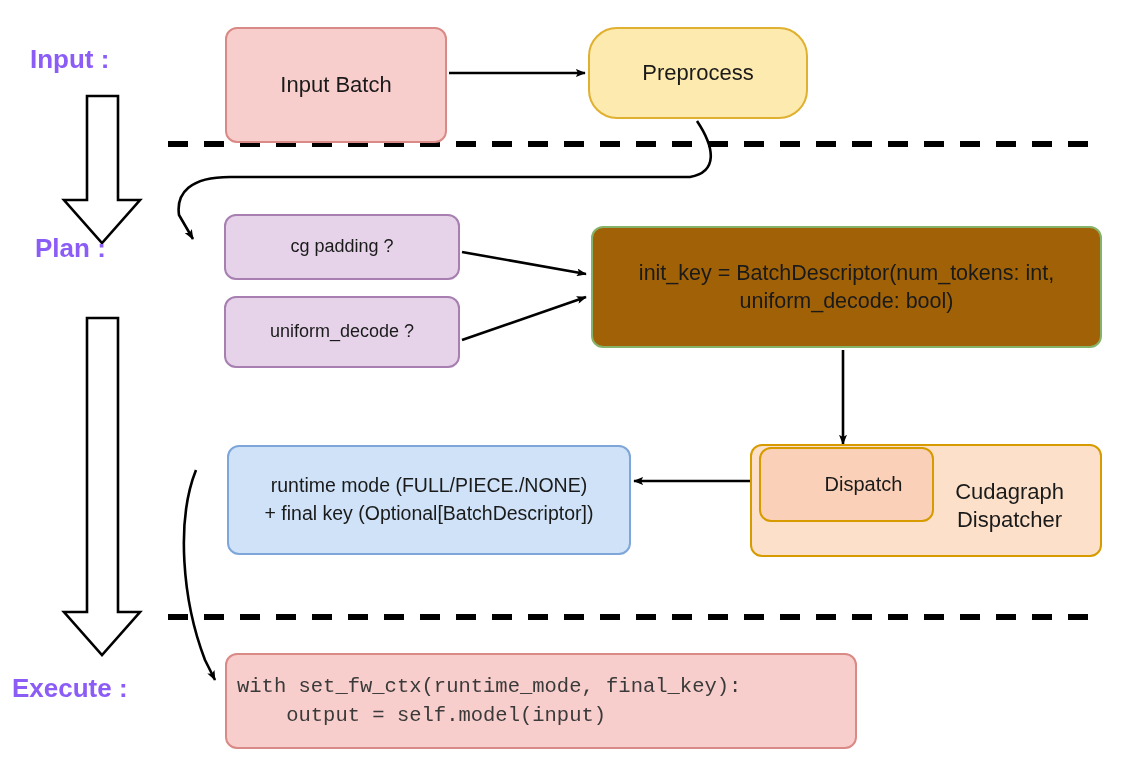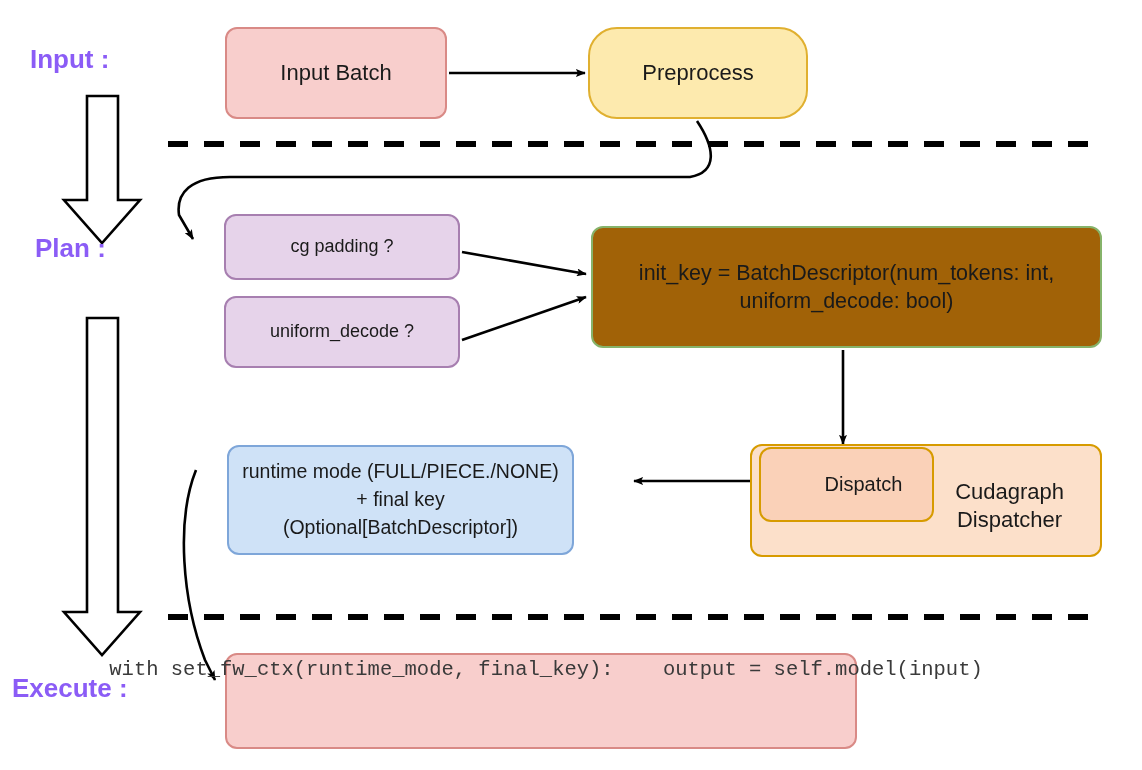--- a/index.html
+++ b/index.html
@@ -74,26 +74,26 @@
   }
   .node-orange-outer {
     background: #fce0ca;
     border-color: #d79b00;
   }
   .node-orange-inner {
     background: #fad1b8;
     border-color: #d79b00;
   }
 
-  #node-input-batch   { left: 225px; top: 27px;  width: 222px; height: 92px; }
+  #node-input-batch   { left: 225px; top: 27px;  width: 222px; height: 116px; }
   #node-preprocess    { left: 588px; top: 27px;  width: 220px; height: 92px; }
   #node-cg-padding    { left: 224px; top: 214px; width: 236px; height: 66px; }
   #node-uniform-dec   { left: 224px; top: 296px; width: 236px; height: 72px; align-items: center; }
   #node-init-key      { left: 591px; top: 226px; width: 511px; height: 122px; }
-  #node-runtime-mode  { left: 227px; top: 445px; width: 347px; height: 110px; }
+  #node-runtime-mode  { left: 227px; top: 445px; width: 404px; height: 110px; }
   #node-cudagraph     { left: 750px; top: 444px; width: 352px; height: 113px; }
   #node-dispatch      { left: 759px; top: 447px; width: 175px; height: 75px; padding-left: 44px; }
 
   #node-cudagraph {
     align-items: flex-start;
     justify-content: flex-end;
     padding: 16px;
   }
   #node-cudagraph .label {
     margin-top: 16px;
@@ -111,21 +111,21 @@
     position: absolute;
     box-sizing: border-box;
     border-radius: 12px;
     border: 2px solid #d98a86;
     background: #f8cecc;
     left: 225px;
     top: 653px;
     width: 632px;
     height: 96px;
     display: flex;
-    flex-direction: row;
+    flex-direction: column;
     justify-content: center;
     padding-left: 10px;
     font-family: "Liberation Mono", "DejaVu Sans Mono", monospace;
     font-size: 20.5px;
     line-height: 1.42;
     color: #3a3a3a;
     white-space: pre;
   }
 
   #label-input   { left: 30px;  top: 44px; }

